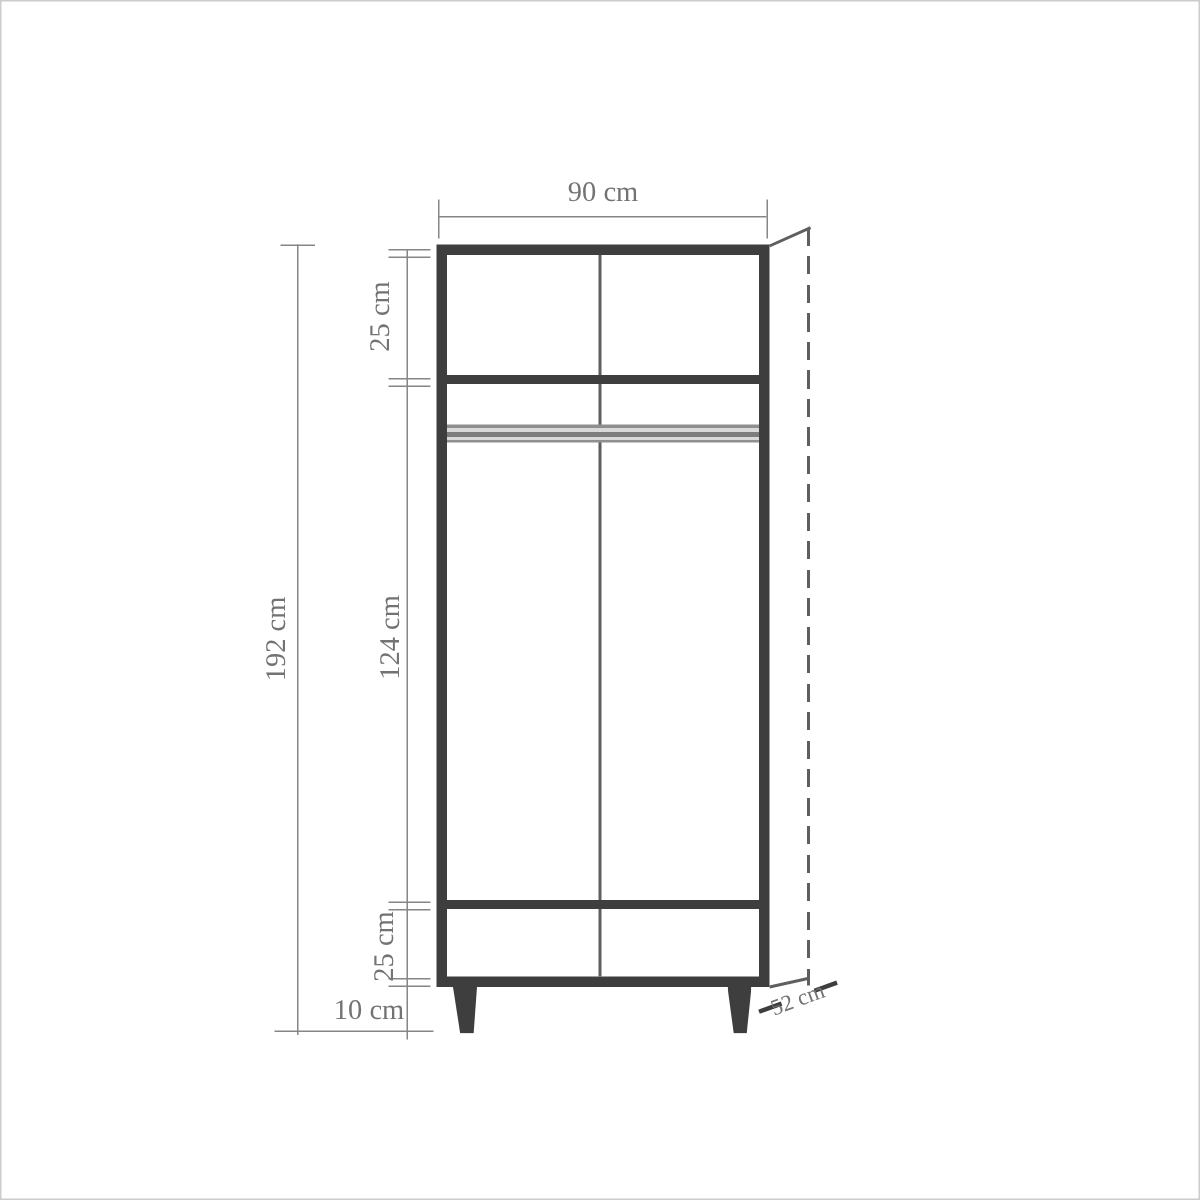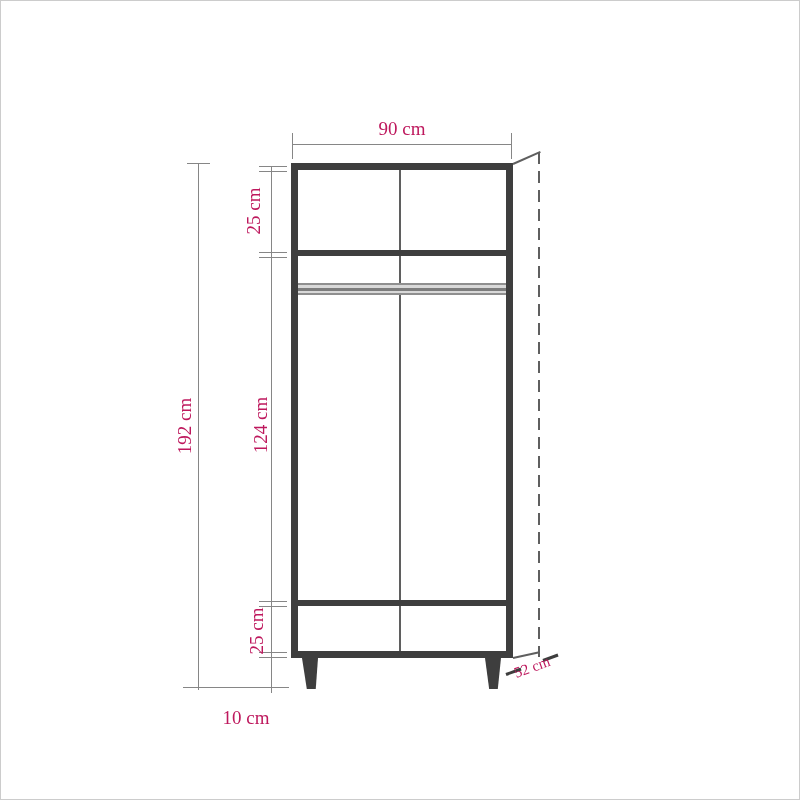--- a/index.html
+++ b/index.html
@@ -1,19 +1,19 @@
 <!DOCTYPE html>
 <html><head>
 <meta charset="utf-8">
 <style>
   html,body{margin:0;padding:0;background:#ffffff;}
   #canvas{
     position:relative;width:800px;height:800px;background:#ffffff;
     outline:1px solid #cccccc;outline-offset:-1px;overflow:hidden;
-    font-family:"Liberation Serif","DejaVu Serif",serif;color:#be185d;
+    font-family:"Liberation Serif","DejaVu Serif",serif;color:#737373;
   }
   .abs{position:absolute;}
   
   .body-outline{left:291px;top:163px;width:222px;height:495px;
     border:7px solid #3e3e3e;box-sizing:border-box;background:#ffffff;}
   .door-divider{left:399px;top:170px;width:2px;height:481px;background:#5f5f5f;}
   .shelf{left:298px;width:208px;height:6px;background:#3e3e3e;}
   .shelf-top{top:250px;}
   .shelf-bottom{top:600px;}
   .rail{left:298px;top:283px;width:208px;height:12px;
@@ -39,21 +39,21 @@
   .s-line{left:271px;top:166px;width:1px;height:527px;}
   .htick{left:259px;width:28px;height:1px;background:#868686;}
   
   .lbl{font-size:19px;line-height:22px;text-align:center;white-space:nowrap;}
   .rot{transform:rotate(-90deg);}
   .lbl-90{left:357px;top:118px;width:90px;}
   .lbl-192{left:149px;top:415px;width:72px;}
   .lbl-124{left:225px;top:414px;width:72px;}
   .lbl-25t{left:224px;top:200px;width:60px;}
   .lbl-25b{left:227px;top:620px;width:60px;}
-  .lbl-10{left:214px;top:663px;width:64px;margin-top:44px;}
+  .lbl-10{left:214px;top:663px;width:64px;}
   
   .depth-dash{width:16px;height:3px;background:#3e3e3e;transform-origin:0 50%;transform:rotate(-20deg);}
   .ddash-l{left:506px;top:673px;}
   .ddash-r{left:543px;top:659px;}
   .lbl-52{left:502px;top:658px;width:60px;font-size:15px;line-height:18px;
     text-align:center;transform:rotate(-20deg);white-space:nowrap;}
 </style>
 </head>
 <body>
 

